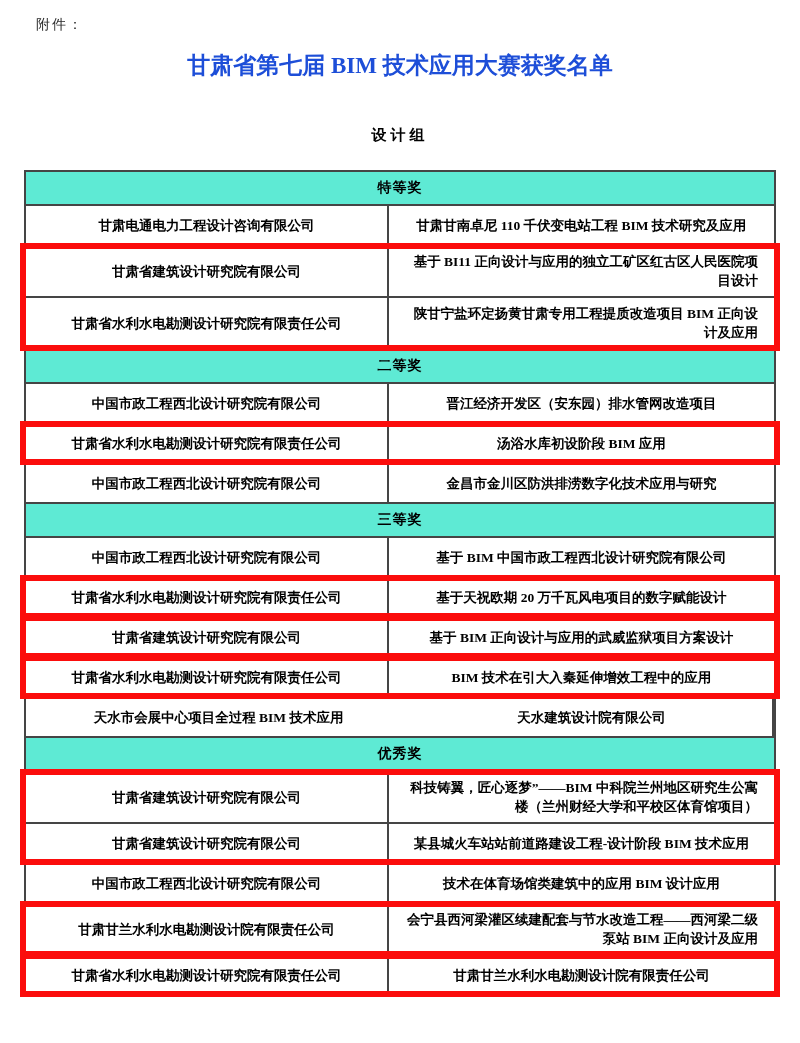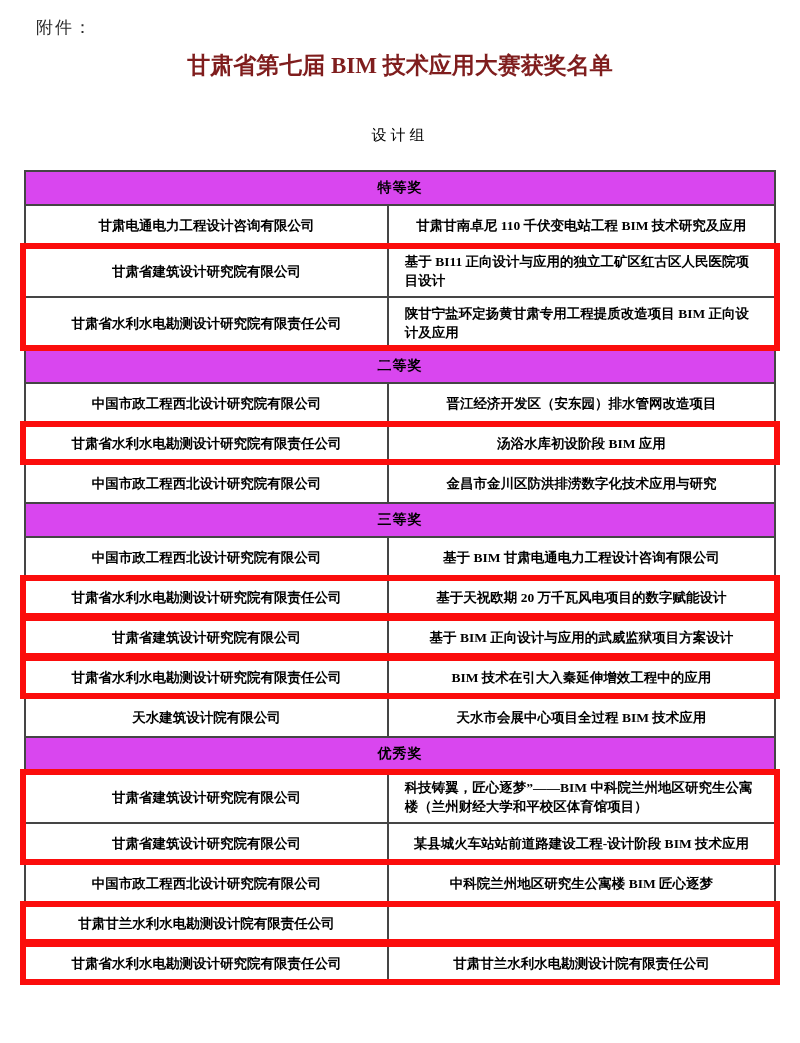--- a/index.html
+++ b/index.html
@@ -6,46 +6,46 @@
   html,body { background:#ffffff; }
   body { font-family:"Liberation Serif","DejaVu Serif",serif; color:#000; }
   .page {
     position:relative;
     width:800px; height:1043px;
     background:#ffffff;
     overflow:hidden;
   }
   .attachment {
     position:absolute; top:16px; left:36px;
-    font-size:17px; color:#2b2b2b; letter-spacing:2px;
+    font-size:14px; color:#2b2b2b; letter-spacing:2px;
   }
   .doc-title {
     position:absolute; top:50px; left:0; width:100%;
-    text-align:center; font-size:23px; font-weight:bold; color:#7f1d1d;
+    text-align:center; font-size:23px; font-weight:bold; color:#1d4ed8;
   }
   .group-title {
     position:absolute; top:126px; left:0; width:100%;
-    text-align:center; font-size:15px; font-weight:normal; letter-spacing:4px;
+    text-align:center; font-size:15px; font-weight:bold; letter-spacing:4px;
   }
   .tbl {
     position:absolute; top:170px; left:24px; right:24px;
     border:2px solid #454545;
     font-weight:bold; font-size:13.5px;
   }
   .tbl > *:not(:first-child) { border-top:2px solid #454545; }
   .sec {
-    background:#d946ef;
+    background:#5eead4;
     text-align:center; font-size:14px; font-weight:bold;
     padding:7px 0; letter-spacing:1px;
   }
   .row { display:flex; align-items:stretch; background:#fff; }
   .hl .row:not(:first-child) { border-top:2px solid #454545; }
   .cell {
     display:flex; align-items:center; justify-content:center;
-    text-align:left; padding:6px 16px; line-height:19px; min-height:38px;
+    text-align:right; padding:6px 16px; line-height:19px; min-height:38px;
   }
   .c-left { width:48.5%; border-right:2px solid #454545; }
   .c-right { width:51.5%; }
   .hl { position:relative; }
   .hl::after {
     content:""; position:absolute;
     left:-6px; right:-6px; top:-3px; bottom:-3px;
     border:6px solid #fb0d0c;
     pointer-events:none; z-index:3;
   }
@@ -90,63 +90,64 @@
       </div>
     </div>
     <div class="row">
       <div class="cell c-left">中国市政工程西北设计研究院有限公司</div>
       <div class="cell c-right">金昌市金川区防洪排涝数字化技术应用与研究</div>
     </div>
 
     <div class="sec">三等奖</div>
     <div class="row">
       <div class="cell c-left">中国市政工程西北设计研究院有限公司</div>
-      <div class="cell c-right">基于 BIM 甘肃电通电力工程设计咨询有限公司</div>
+      <div class="cell c-right">基于 BIM 中国市政工程西北设计研究院有限公司</div>
     </div>
     <div class="hl">
       <div class="row">
         <div class="cell c-left">甘肃省水利水电勘测设计研究院有限责任公司</div>
         <div class="cell c-right">基于天祝欧期 20 万千瓦风电项目的数字赋能设计</div>
       </div>
     </div>
     <div class="hl">
       <div class="row">
         <div class="cell c-left">甘肃省建筑设计研究院有限公司</div>
         <div class="cell c-right">基于 BIM 正向设计与应用的武威监狱项目方案设计</div>
       </div>
     </div>
     <div class="hl">
       <div class="row">
         <div class="cell c-left">甘肃省水利水电勘测设计研究院有限责任公司</div>
         <div class="cell c-right">BIM 技术在引大入秦延伸增效工程中的应用</div>
       </div>
     </div>
     <div class="row">
+      <div class="cell c-right">天水市会展中心项目全过程 BIM 技术应用</div>
       <div class="cell c-left">天水建筑设计院有限公司</div>
-      <div class="cell c-right">天水市会展中心项目全过程 BIM 技术应用</div>
     </div>
 
     <div class="sec">优秀奖</div>
     <div class="hl">
       <div class="row">
         <div class="cell c-left">甘肃省建筑设计研究院有限公司</div>
         <div class="cell c-right">科技铸翼，匠心逐梦”——BIM 中科院兰州地区研究生公寓楼（兰州财经大学和平校区体育馆项目）</div>
       </div>
       <div class="row">
         <div class="cell c-left">甘肃省建筑设计研究院有限公司</div>
         <div class="cell c-right">某县城火车站站前道路建设工程-设计阶段 BIM 技术应用</div>
       </div>
     </div>
     <div class="row">
       <div class="cell c-left">中国市政工程西北设计研究院有限公司</div>
-      <div class="cell c-right">中科院兰州地区研究生公寓楼 BIM 匠心逐梦</div>
+      <div class="cell c-right">技术在体育场馆类建筑中的应用 BIM 设计应用</div>
     </div>
     <div class="hl">
       <div class="row">
         <div class="cell c-left">甘肃甘兰水利水电勘测设计院有限责任公司</div>
+        <div class="cell c-right">会宁县西河梁灌区续建配套与节水改造工程——西河梁二级泵站 BIM 正向设计及应用</div>
       </div>
     </div>
     <div class="hl">
       <div class="row">
         <div class="cell c-left">甘肃省水利水电勘测设计研究院有限责任公司</div>
         <div class="cell c-right">甘肃甘兰水利水电勘测设计院有限责任公司</div>
       </div>
     </div>
 
   </div>

